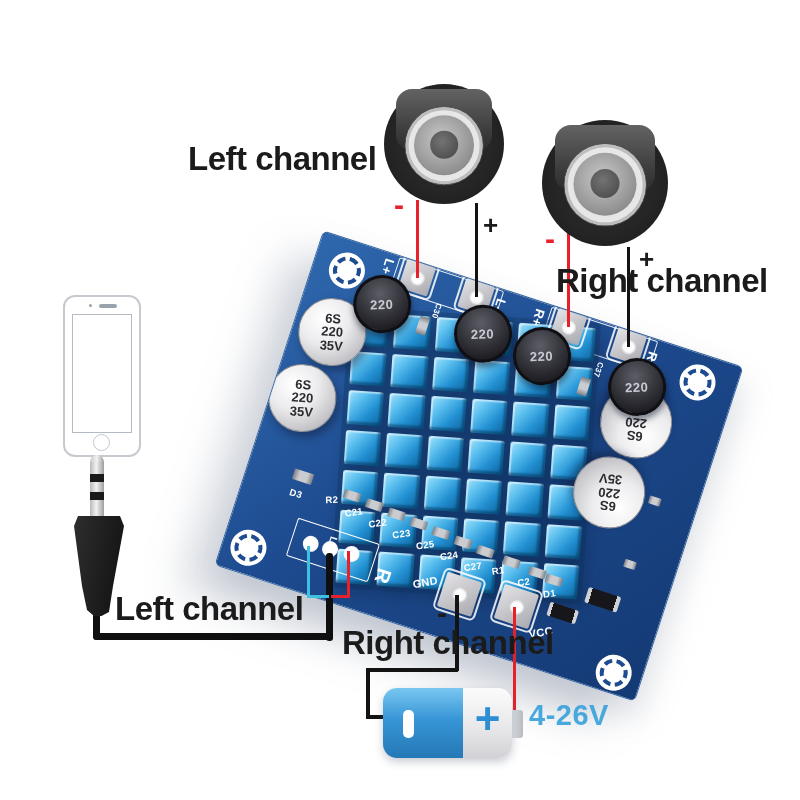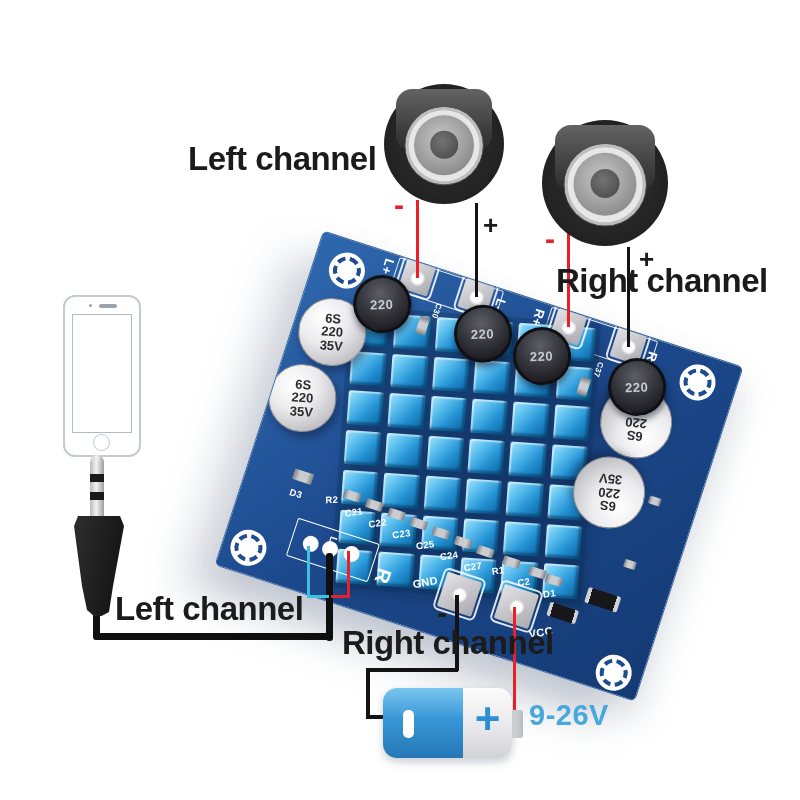--- a/index.html
+++ b/index.html
@@ -294,15 +294,15 @@
 
   <div id="battnub"></div>
   <div id="battbody">
     <div id="battblue">
       <div id="battminus"></div>
     </div>
     <div id="battsilver">
       <div id="battplus">+</div>
     </div>
   </div>
-  <div class="abs" style="left:529px;top:699px;font-size:29px;font-weight:700;color:#47a8dd;letter-spacing:.5px;">9-26V</div>
+  <div class="abs" style="left:529px;top:699px;font-size:29px;font-weight:700;color:#47a8dd;letter-spacing:.5px;">4-26V</div>
 
 </div>
 
 </body></html>

